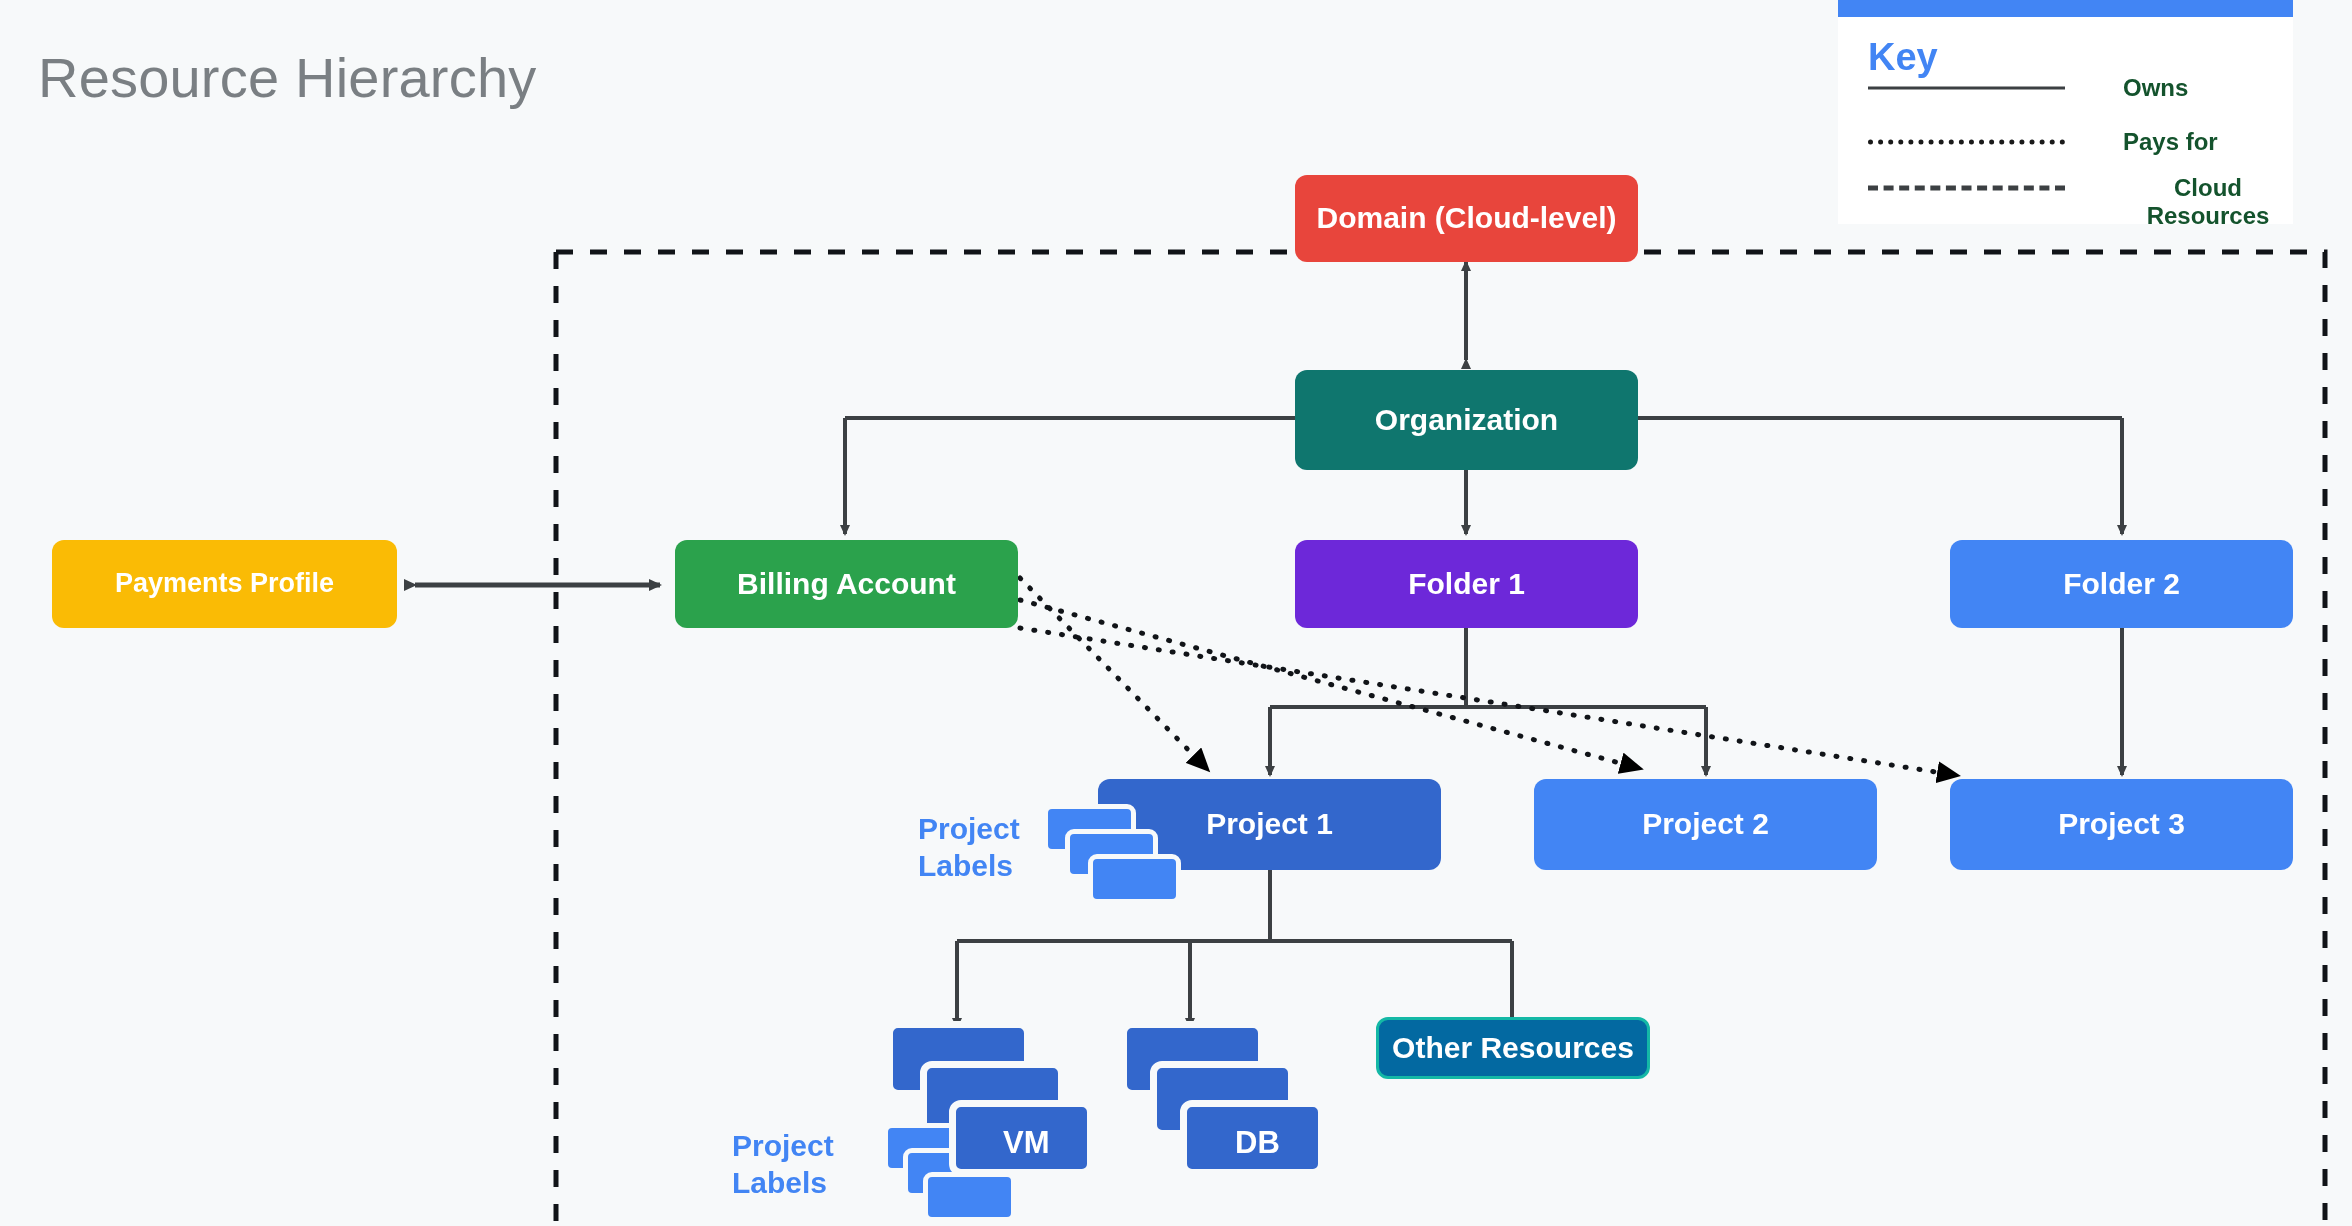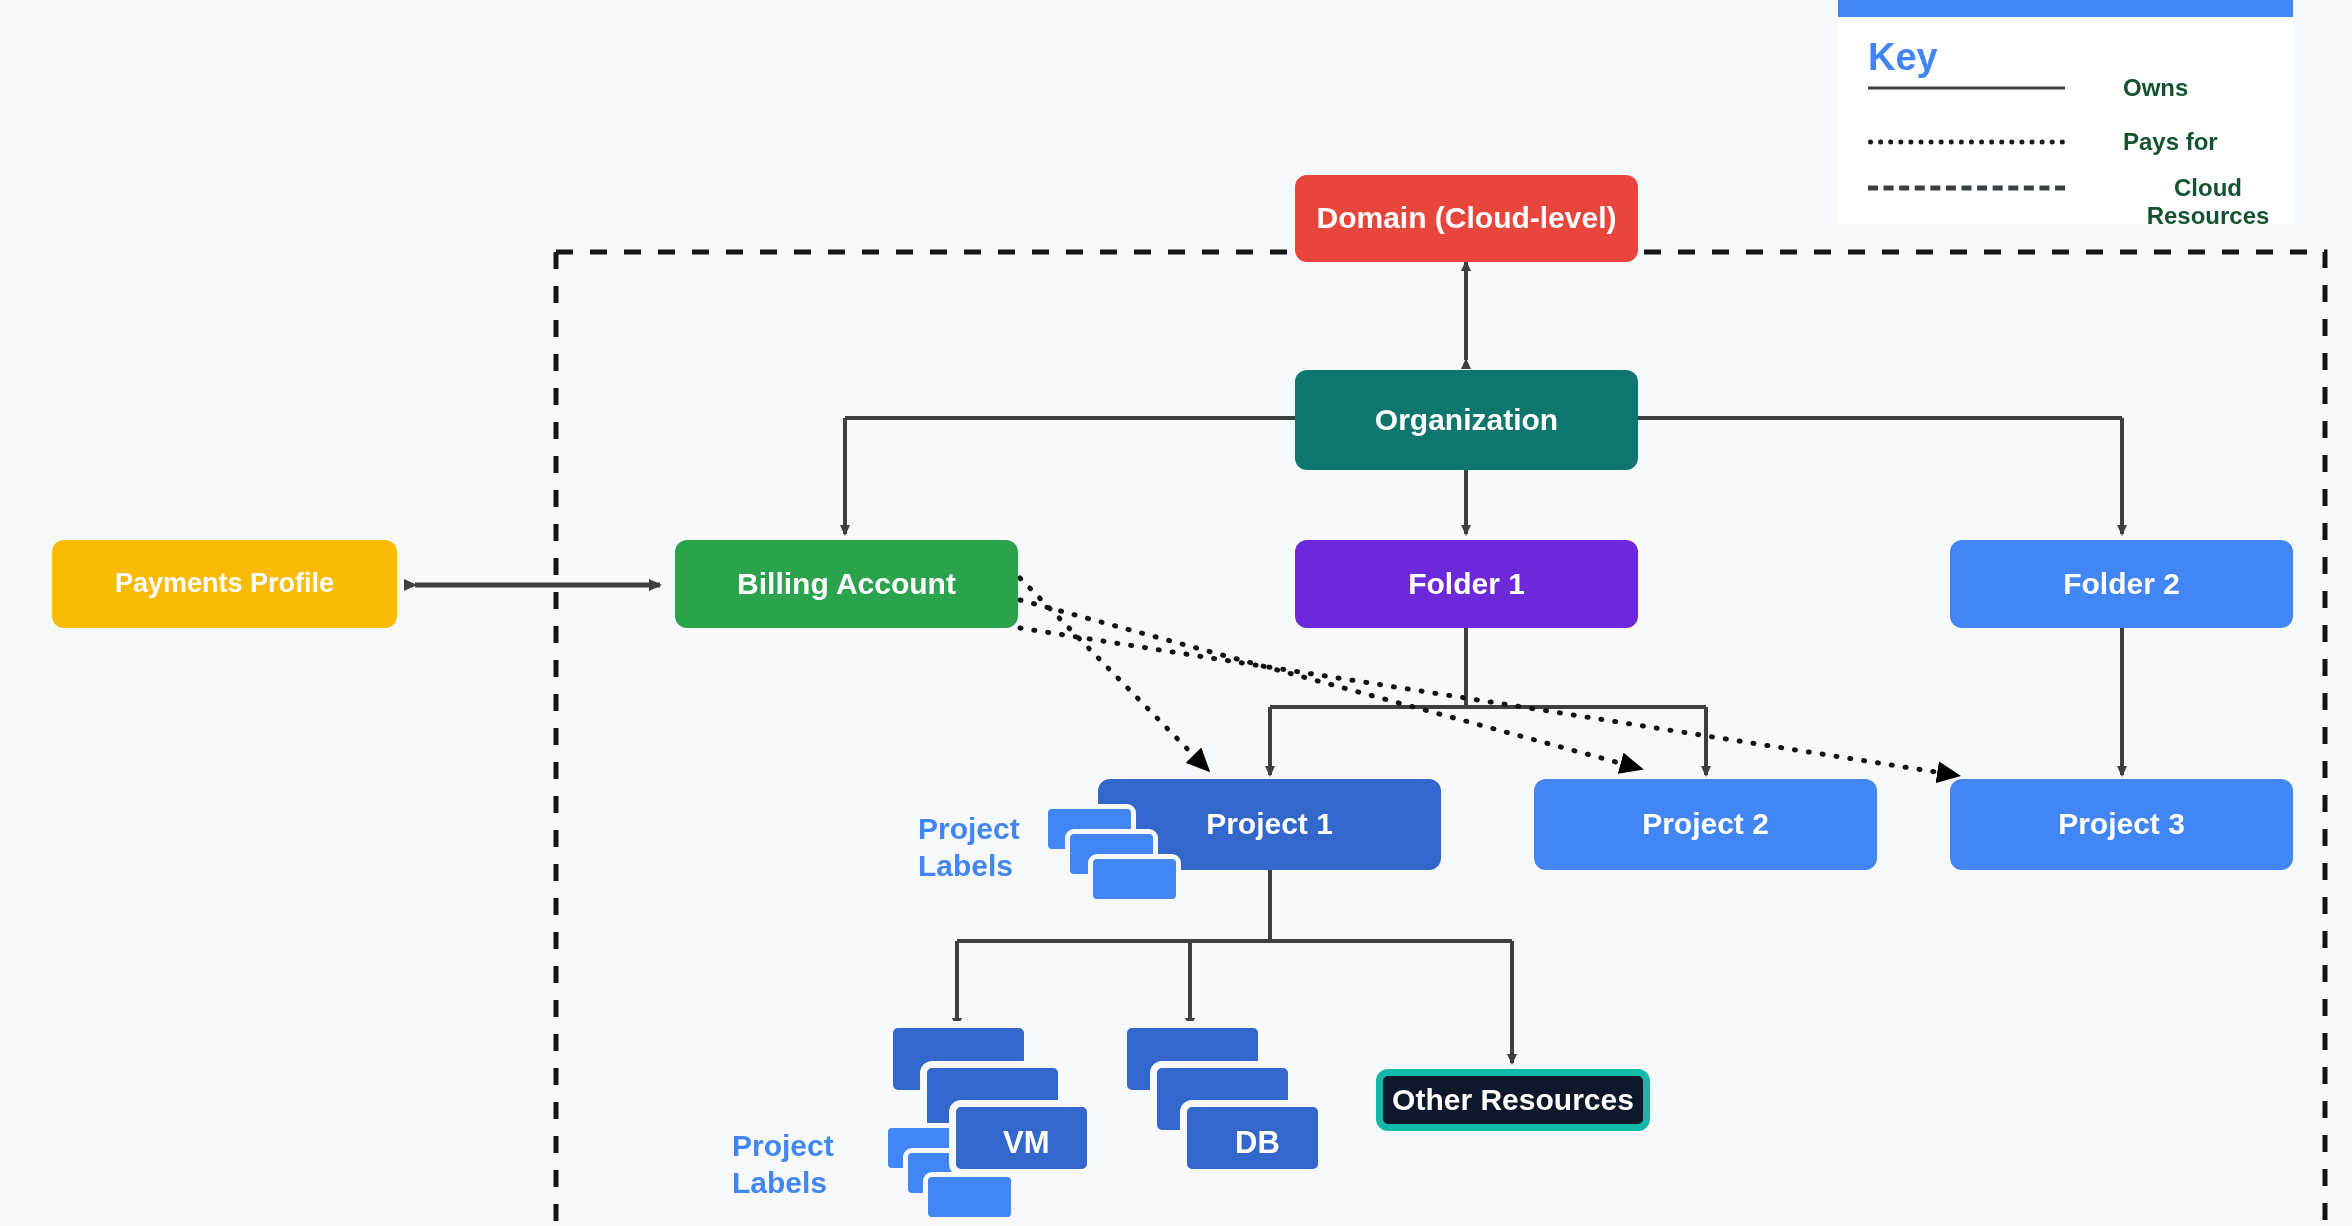--- a/index.html
+++ b/index.html
@@ -81,20 +81,21 @@
     position:absolute;
     color:#4285F4;font-weight:bold;font-size:30px;line-height:1.22;
     text-align:left;z-index:9;
   }
 </style>
 </head>
 <body>
 
 <div id="stage">
 
+  <div class="page-title">Resource Hierarchy</div>
 
   <svg class="layer">
     <defs>
       <marker id="ah" markerWidth="12" markerHeight="12" refX="9" refY="5" orient="auto" markerUnits="userSpaceOnUse">
         <path d="M0,0 L11,5 L0,10 z" fill="#3C4043"></path>
       </marker>
       <marker id="ahs" markerWidth="9" markerHeight="9" refX="7" refY="4" orient="auto" markerUnits="userSpaceOnUse">
         <path d="M0,0 L8,4 L0,8 z" fill="#3C4043"></path>
       </marker>
       <marker id="ahd" markerWidth="26" markerHeight="22" refX="18" refY="11" orient="auto" markerUnits="userSpaceOnUse">
@@ -146,21 +147,21 @@
   <div class="node" style="left:1295px;top:540px;width:343px;height:88px;background:#6d28d9;font-size:30px;">Folder 1</div>
 
   <div class="node" style="left:1950px;top:540px;width:343px;height:88px;background:#4285F4;font-size:30px;">Folder 2</div>
 
   <div class="node" style="left:1098px;top:779px;width:343px;height:91px;background:#3367CC;font-size:30px;">Project 1</div>
 
   <div class="node" style="left:1534px;top:779px;width:343px;height:91px;background:#4285F4;font-size:30px;">Project 2</div>
 
   <div class="node" style="left:1950px;top:779px;width:343px;height:91px;background:#4285F4;font-size:30px;">Project 3</div>
 
-  <div class="node" style="left:1376px;top:1069px;width:274px;height:62px;background:#0f172a;font-size:30px;border:7px solid #14b8a6;">Other Resources</div>
+  <div class="node" style="left:1376px;top:1017px;width:274px;height:62px;background:#0369a1;font-size:30px;border:3px solid #14b8a6;">Other Resources</div>
 
   <div class="tab" style="left:1043px;top:804px;width:93px;height:50px;"></div>
   <div class="tab" style="left:1065px;top:829px;width:93px;height:50px;"></div>
   <div class="tab" style="left:1088px;top:854px;width:93px;height:50px;"></div>
   <div class="sidelabel" style="left:918px;top:811px;width:160px;white-space:pre-line;">Project
 Labels</div>
 
   <div class="card" style="left:886px;top:1021px;width:145px;height:76px;"></div>
   <div class="card" style="left:920px;top:1061px;width:145px;height:76px;"></div>
   <div class="card" style="left:949px;top:1100px;width:145px;height:76px;z-index:8;"></div>

